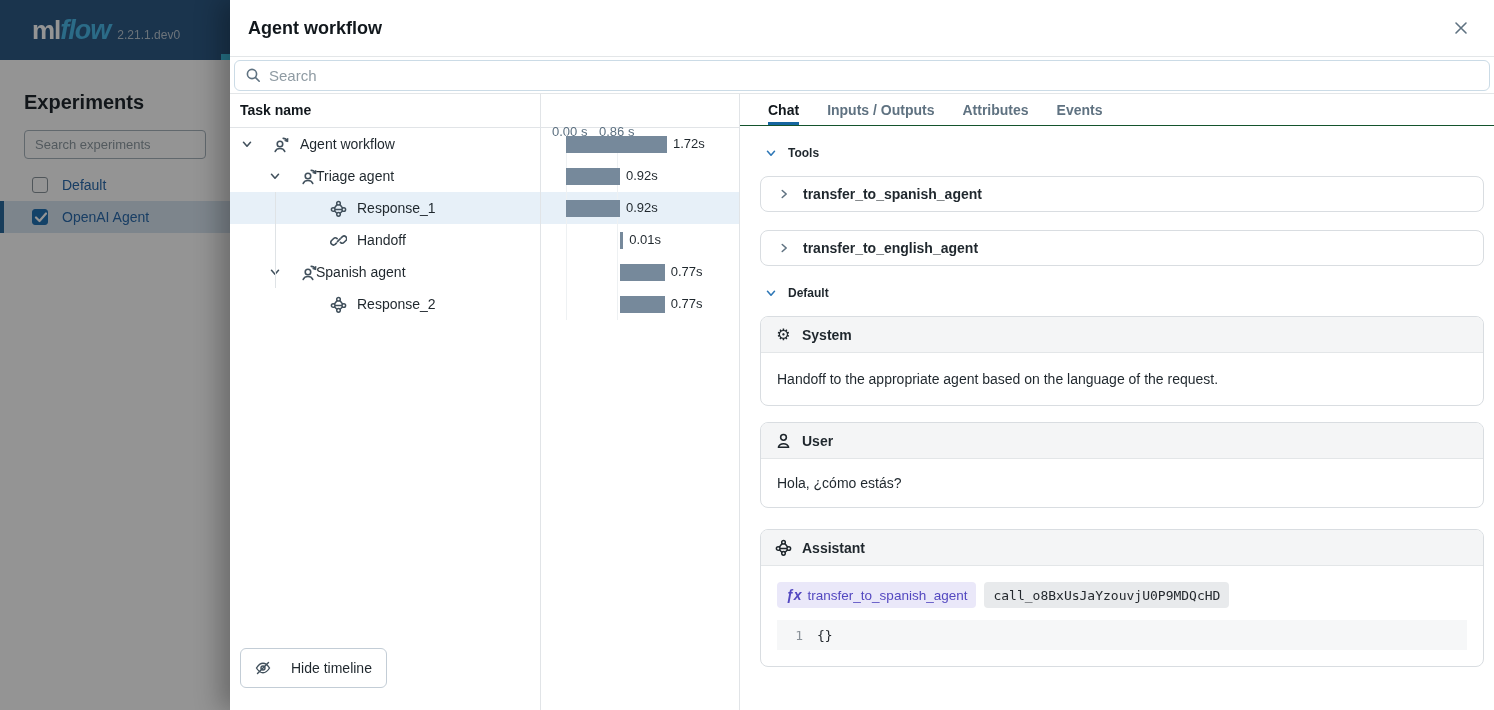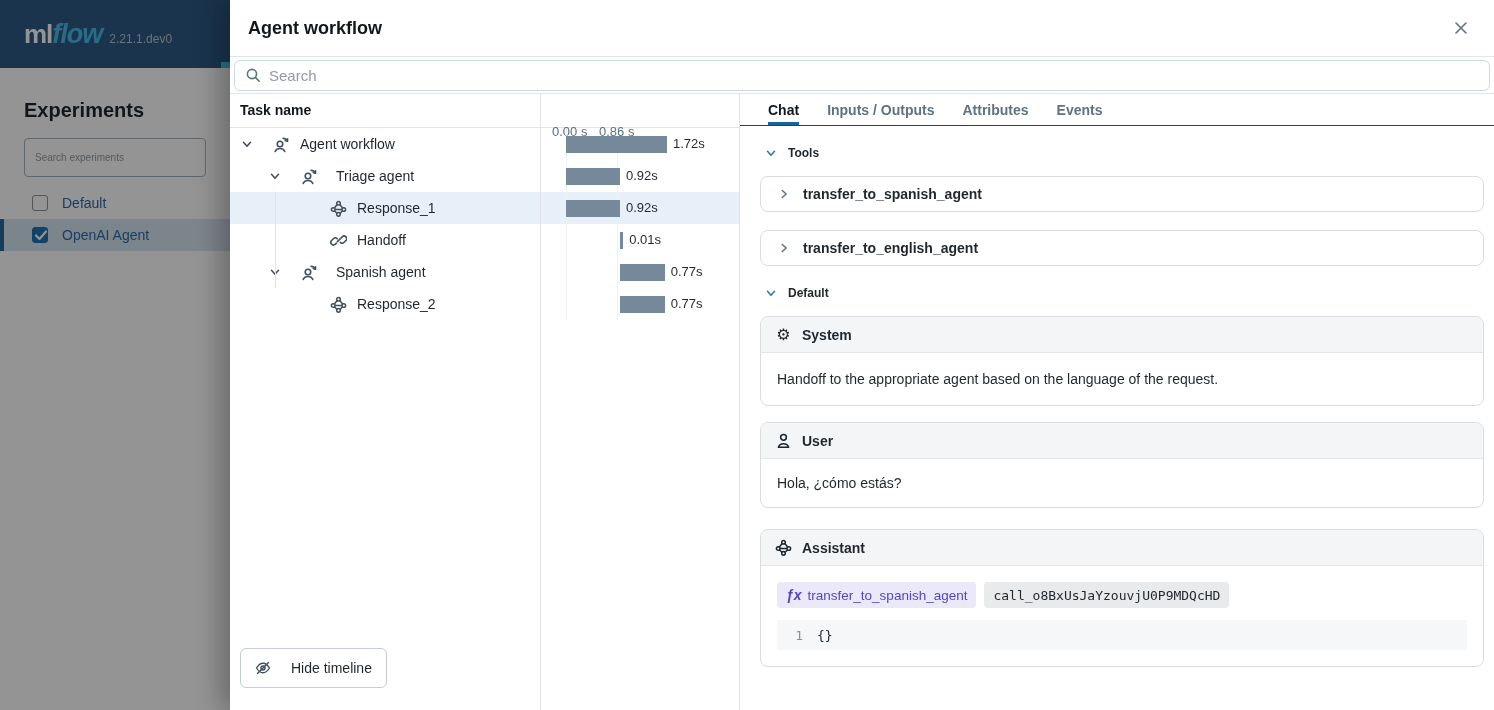--- a/index.html
+++ b/index.html
@@ -2,29 +2,29 @@
 <html><head>
 <meta charset="utf-8">
 <style>
   * { margin:0; padding:0; box-sizing:border-box; }
   html,body { width:1494px; height:710px; overflow:hidden;
     font-family:"Liberation Sans", sans-serif; background:#fff; }
   .app { position:relative; width:1494px; height:710px; }
 
   
   .backdrop { position:absolute; left:0; top:0; width:230px; height:710px; background:#fff; }
-  .topbar { position:relative; height:68px; background:#2e5a85; display:flex; align-items:center; padding-left:24px; }
+  .topbar { position:relative; height:60px; background:#2e5a85; display:flex; align-items:center; padding-left:32px; }
   .logo-ml { color:#fff; font-size:26px; font-weight:bold; letter-spacing:-1px; }
   .logo-flow { color:#4ab8e8; font-size:27px; font-weight:bold; font-style:italic; letter-spacing:-1px; }
   .logo-ver { color:#b9c6d2; font-size:12px; margin-left:7px; margin-top:9px; }
   .nav-accent { position:absolute; right:0; bottom:0; width:9px; height:6px; background:#43c9ed; }
   .side-title { font-size:20px; font-weight:bold; color:#1f272d; padding:31px 0 0 24px; }
   .side-search { margin:16px 20px 10px 24px; }
-  .side-search input { width:182px; height:39px; border:1px solid #a8b3bc; border-radius:4px;
-     padding:0 10px; font-size:10px; color:#33393f; font-family:"Liberation Sans",sans-serif; }
+  .side-search input { width:182px; height:29px; border:1px solid #a8b3bc; border-radius:4px;
+     padding:0 10px; font-size:13px; color:#33393f; font-family:"Liberation Sans",sans-serif; }
   .side-search input::placeholder { color:#8f9ba3; }
   .exp-row { height:32px; display:flex; align-items:center; padding-left:32px; gap:14px; cursor:pointer; }
   .exp-row .cb { width:16px; height:16px; border:1px solid #8a949c; border-radius:3px; background:#fff;
      display:flex; align-items:center; justify-content:center; flex:0 0 auto; }
   .exp-row.checked .cb { background:#2272b4; border-color:#2272b4; }
   .exp-row .cb svg { display:none; }
   .exp-row.checked .cb svg { display:block; }
   .exp-row .exp-label { font-size:14px; color:#2b6bad; }
   .exp-row.selected { background:#d8e6f2; border-left:4px solid #2a6a9e; padding-left:28px; }
   .dim-overlay { position:absolute; left:0; top:0; width:230px; height:710px;
@@ -56,21 +56,21 @@
   .gridlines { position:absolute; top:34px; height:192px; z-index:1; pointer-events:none; }
   .gridline { position:absolute; top:0; bottom:0; border-left:1px solid #eef1f3; }
   .task-row { position:relative; height:32px; display:flex; cursor:pointer; }
   .task-row.selected { background:#e7f0f8; }
   .tree-cell { width:310px; flex:0 0 auto; display:flex; align-items:center; position:relative; }
   .tl-cell { width:200px; flex:0 0 auto; position:relative; }
   .tw-chevron { position:absolute; color:#41505c; width:14px; height:14px; }
   .tw-icon { position:absolute; width:17px; height:17px; color:#41505c; }
   .tw-label { position:absolute; font-size:14px; color:#1f272d; white-space:nowrap; }
   .d0 .tw-chevron { left:10px; } .d0 .tw-icon { left:42px; } .d0 .tw-label { left:70px; }
-  .d1 .tw-chevron { left:38px; } .d1 .tw-icon { left:70px; } .d1 .tw-label { left:106px; }
+  .d1 .tw-chevron { left:38px; } .d1 .tw-icon { left:70px; } .d1 .tw-label { left:86px; }
   .d2 .tw-icon { left:100px; } .d2 .tw-label { left:127px; }
   .indent-guide { position:absolute; left:45px; top:0; height:64px; border-left:1px solid #dfe3e6; z-index:2; pointer-events:none; }
   .bar { position:absolute; top:8px; height:17px; background:#76899b; z-index:2; }
   .bar-label { position:absolute; top:8px; font-size:13px; color:#1f272d; white-space:nowrap; z-index:2; }
   .hide-tl-btn { position:absolute; left:10px; bottom:22px; height:40px; border:1px solid #c3cdd6;
      border-radius:6px; background:#fff; display:flex; align-items:center; gap:20px; padding:0 14px;
      font-size:14px; color:#1f272d; cursor:pointer; font-family:"Liberation Sans",sans-serif; }
   .hide-tl-btn svg { color:#41505c; }
 
   

